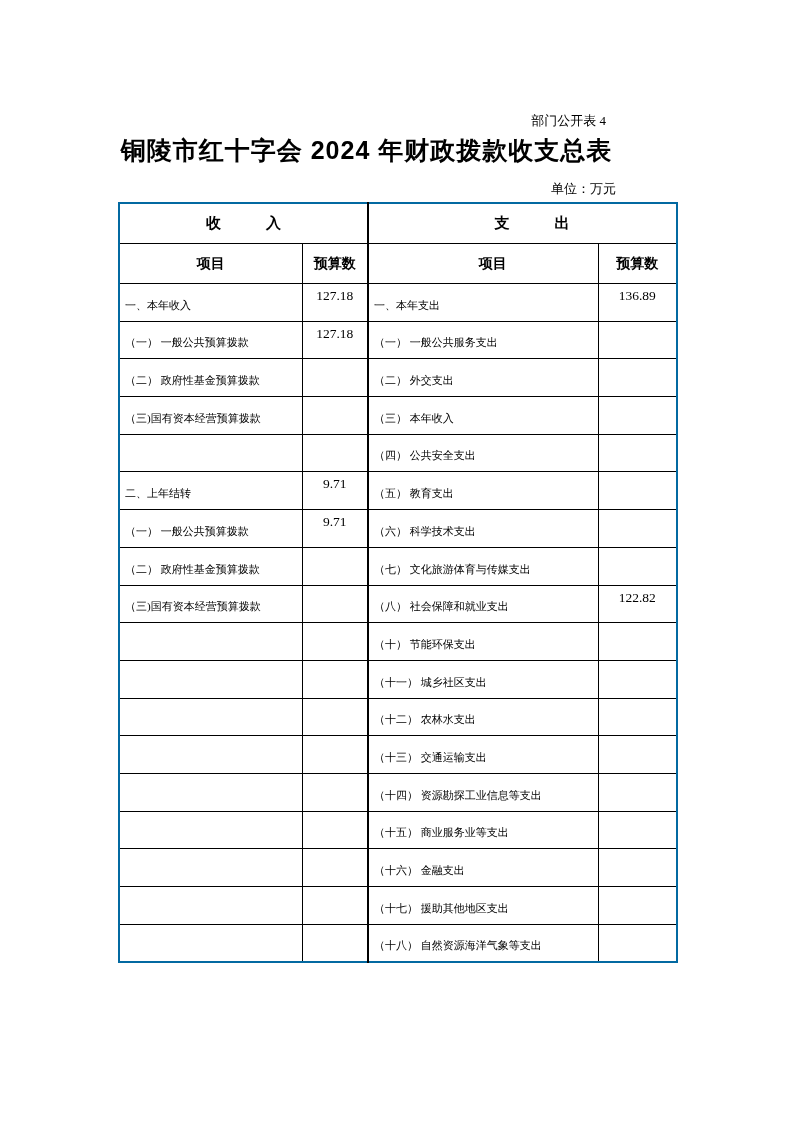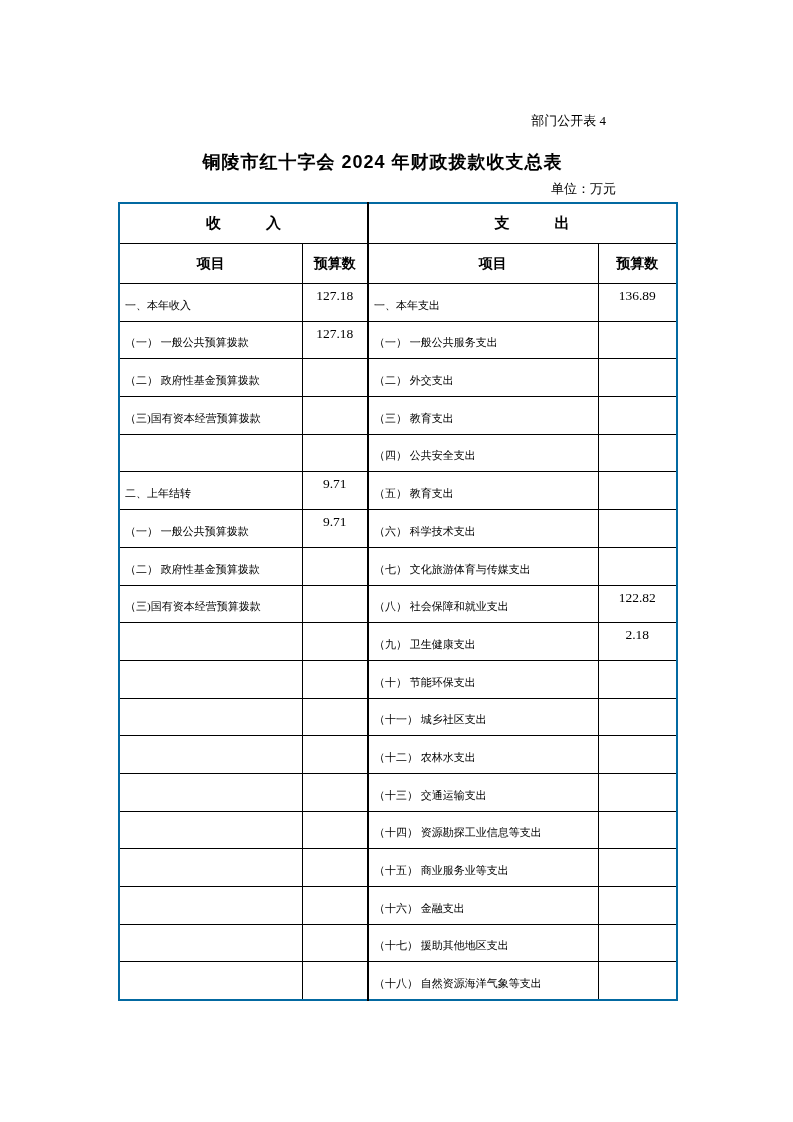--- a/index.html
+++ b/index.html
@@ -23,24 +23,24 @@
     font-size: 13px;
     white-space: pre;
   }
   .doc-title {
     position: absolute;
     top: 134px;
     left: 0;
     width: 100%;
     text-align: center;
     font-family: "Liberation Sans", sans-serif;
-    font-size: 18px;
+    font-size: 25px;
     font-weight: bold;
     letter-spacing: 1px;
-    margin: 16px;
+    margin: 0;
     white-space: pre;
   }
   .unit-label {
     position: absolute;
     top: 180px;
     right: 117px;
     font-size: 13px;
     white-space: pre;
   }
   table.budget {
@@ -141,21 +141,21 @@
         </tr>
         <tr>
           <td class="label">（二） 政府性基金预算拨款</td>
           <td class="value"></td>
           <td class="label mid-divider">（二） 外交支出</td>
           <td class="value"></td>
         </tr>
         <tr>
           <td class="label">（三)国有资本经营预算拨款</td>
           <td class="value"></td>
-          <td class="label mid-divider">（三） 教育支出</td>
+          <td class="label mid-divider">（三） 本年收入</td>
           <td class="value"></td>
         </tr>
         <tr>
           <td class="label"></td>
           <td class="value"></td>
           <td class="label mid-divider">（四） 公共安全支出</td>
           <td class="value"></td>
         </tr>
         <tr>
           <td class="label">二、上年结转</td>
@@ -177,26 +177,20 @@
         </tr>
         <tr>
           <td class="label">（三)国有资本经营预算拨款</td>
           <td class="value"></td>
           <td class="label mid-divider">（八） 社会保障和就业支出</td>
           <td class="value">122.82</td>
         </tr>
         <tr>
           <td class="label"></td>
           <td class="value"></td>
-          <td class="label mid-divider">（九） 卫生健康支出</td>
-          <td class="value">2.18</td>
-        </tr>
-        <tr>
-          <td class="label"></td>
-          <td class="value"></td>
           <td class="label mid-divider">（十） 节能环保支出</td>
           <td class="value"></td>
         </tr>
         <tr>
           <td class="label"></td>
           <td class="value"></td>
           <td class="label mid-divider">（十一） 城乡社区支出</td>
           <td class="value"></td>
         </tr>
         <tr>

